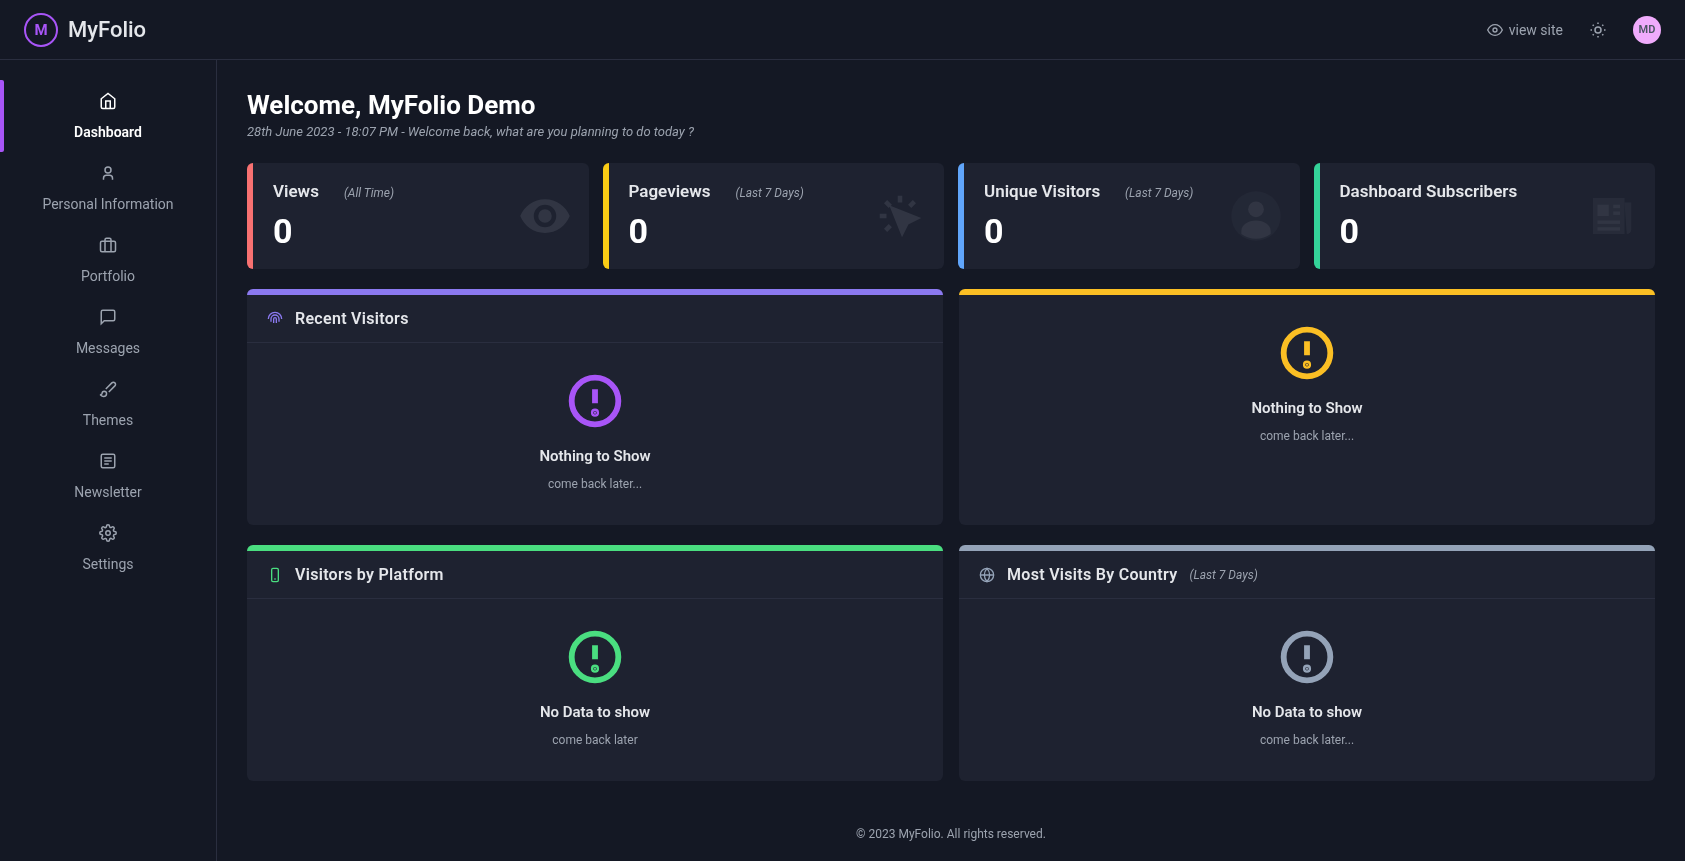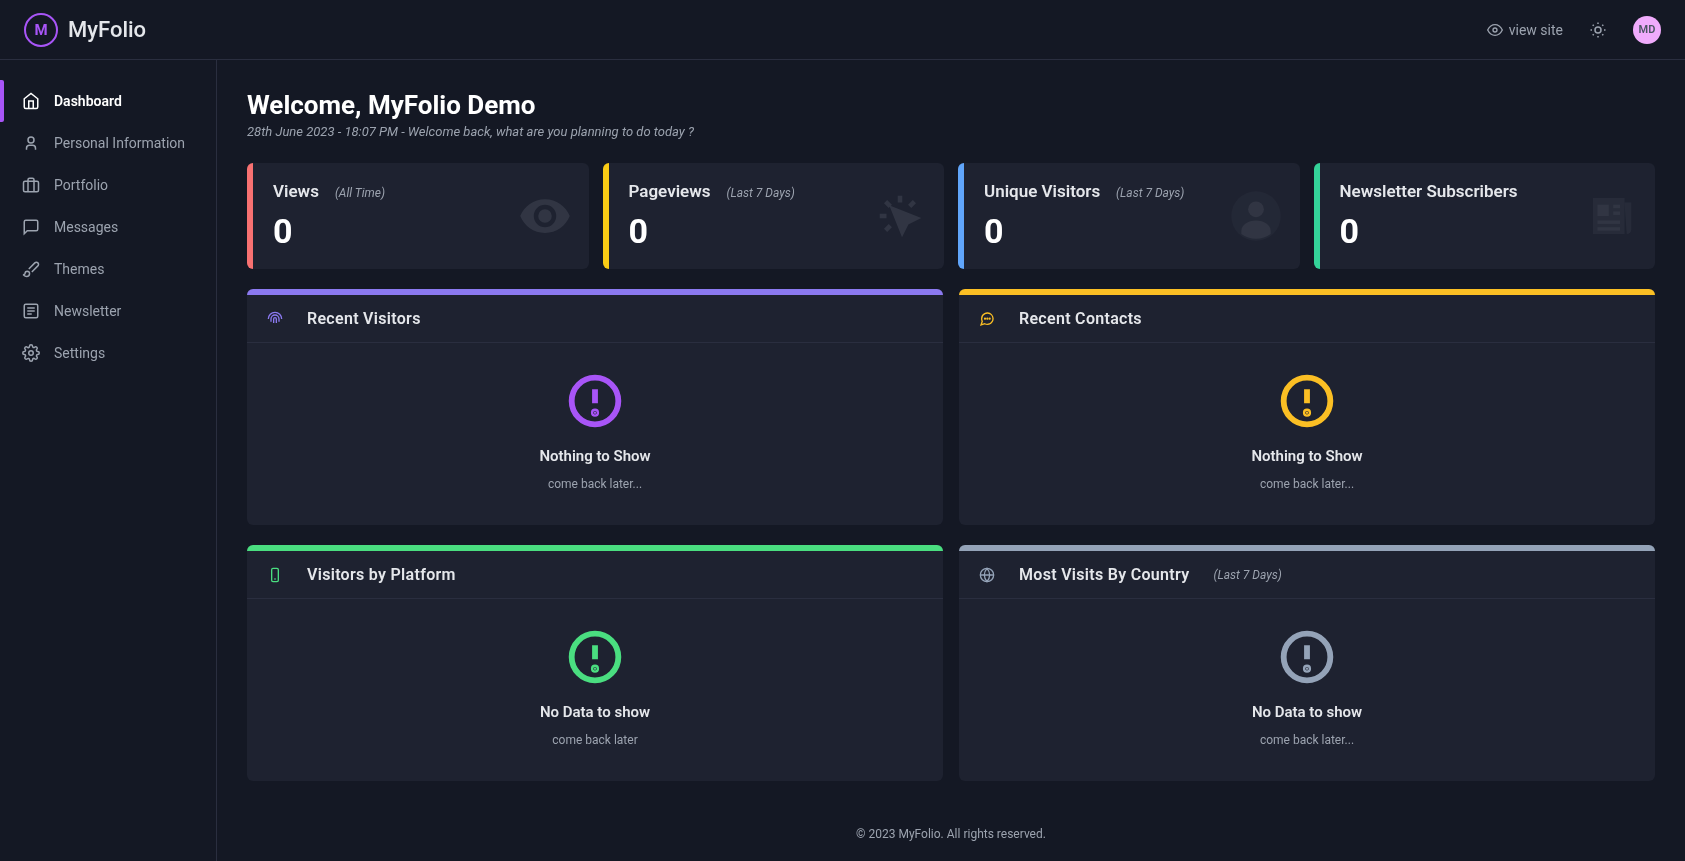--- a/index.html
+++ b/index.html
@@ -43,20 +43,21 @@
   border-right: 1px solid #2a2e3f;
   padding-top: 20px;
 }
 .nav-item {
   display: flex; align-items: center; gap: 14px;
   padding: 12px 22px;
   color: #9ca3af;
   font-size: 14px;
   cursor: pointer;
   position: relative;
+  flex-direction: column;
 }
 .nav-item.active {
   color: #fff;
   font-weight: 600;
 }
 .nav-item.active::before {
   content: "";
   position: absolute;
   left: 0; top: 0; bottom: 0;
   width: 4px;
@@ -78,39 +79,39 @@
   flex: 1;
   background: #1e2230;
   border-radius: 6px;
   display: flex;
   overflow: hidden;
   position: relative;
 }
 .stat-accent { width: 6px; }
 .stat-body { padding: 18px 20px; flex: 1; position: relative; }
 .stat-title { font-size: 17px; font-weight: 600; color: #e5e7eb; display: inline; }
-.stat-time { font-size: 12px; font-style: italic; color: #9ca3af; margin-left: 12px; }
+.stat-time { font-size: 12px; font-style: italic; color: #9ca3af; margin-left: 21px; }
 .stat-value { font-size: 34px; font-weight: 700; color: #fff; margin-top: 10px; }
 .stat-icon {
   position: absolute;
   right: 14px; top: 50%; transform: translateY(-50%);
   width: 60px; height: 54px;
   opacity: 0.15;
   color: #9ca3af;
 }
 .panels-row { display: flex; gap: 16px; margin-top: 20px; }
 .panel {
   flex: 1;
   background: #1e2230;
   border-radius: 6px;
   overflow: hidden;
 }
 .panel-top { height: 6px; }
 .panel-header {
-  display: flex; align-items: center; gap: 24px;
+  display: flex; align-items: center; gap: 12px;
   padding: 14px 20px;
   border-bottom: 1px solid #2a2e3f;
 }
 .panel-header svg { width: 16px; height: 16px; }
 .panel-header-title { font-size: 16px; font-weight: 600; color: #e5e7eb; letter-spacing: 0.3px; }
 .panel-header-sub { font-size: 12px; font-style: italic; color: #9ca3af; }
 .panel-body {
   padding: 30px 20px 34px;
   display: flex; flex-direction: column; align-items: center; justify-content: center;
   text-align: center;
@@ -237,21 +238,21 @@
           <svg class="stat-icon" viewBox="0 0 24 24" fill="currentColor">
               <circle cx="12" cy="12" r="11" opacity="0.3"></circle>
               <circle cx="12" cy="9" r="3.5"></circle>
               <path d="M12 14c-3.5 0-6.5 2-6.5 4.5V20a11 11 0 0 0 13 0v-1.5c0-2.5-3-4.5-6.5-4.5z"></path>
             </svg>
         </div>
       </div>
       <div class="stat-card">
         <div class="stat-accent" style="background:#34d399"></div>
         <div class="stat-body">
-          <span class="stat-title">Newsletter Subscribers</span>
+          <span class="stat-title">Dashboard Subscribers</span>
           <span class="stat-time"></span>
           <div class="stat-value">0</div>
           <svg class="stat-icon" viewBox="0 0 24 24" fill="currentColor">
               <path d="M4 4h14v16H4z" opacity="0.5"></path>
               <path d="M18 6h3v12a2 2 0 0 1-2 2" opacity="0.5"></path>
               <rect x="6" y="7" width="5" height="5"></rect>
               <rect x="13" y="7" width="3" height="1.5"></rect>
               <rect x="13" y="10" width="3" height="1.5"></rect>
               <rect x="6" y="14" width="10" height="1.5"></rect>
               <rect x="6" y="17" width="10" height="1.5"></rect>
@@ -274,29 +275,20 @@
               <circle cx="12" cy="12" r="10"></circle>
               <line x1="12" y1="7" x2="12" y2="13"></line>
               <circle cx="12" cy="17" r="0.5" fill="#a855f7"></circle>
             </svg>
           <div class="empty-title">Nothing to Show</div>
           <div class="empty-sub">come back later...</div>
         </div>
       </div>
       <div class="panel">
         <div class="panel-top" style="background:#fbbf24"></div>
-        <div class="panel-header">
-          <svg viewBox="0 0 24 24" fill="none" stroke="#fbbf24" stroke-width="2">
-              <path d="M21 11.5a8.38 8.38 0 0 1-.9 3.8 8.5 8.5 0 0 1-7.6 4.7 8.38 8.38 0 0 1-3.8-.9L3 21l1.9-5.7a8.38 8.38 0 0 1-.9-3.8 8.5 8.5 0 0 1 4.7-7.6 8.38 8.38 0 0 1 3.8-.9h.5a8.48 8.48 0 0 1 8 8v.5z"></path>
-              <circle cx="9" cy="11.5" r="0.7" fill="#fbbf24"></circle>
-              <circle cx="12.5" cy="11.5" r="0.7" fill="#fbbf24"></circle>
-              <circle cx="16" cy="11.5" r="0.7" fill="#fbbf24"></circle>
-            </svg>
-          <span class="panel-header-title">Recent Contacts</span>
-        </div>
         <div class="panel-body">
           <svg class="empty-icon" viewBox="0 0 24 24" fill="none" stroke="#fbbf24" stroke-width="2.5">
               <circle cx="12" cy="12" r="10"></circle>
               <line x1="12" y1="7" x2="12" y2="13"></line>
               <circle cx="12" cy="17" r="0.5" fill="#fbbf24"></circle>
             </svg>
           <div class="empty-title">Nothing to Show</div>
           <div class="empty-sub">come back later...</div>
         </div>
       </div>

